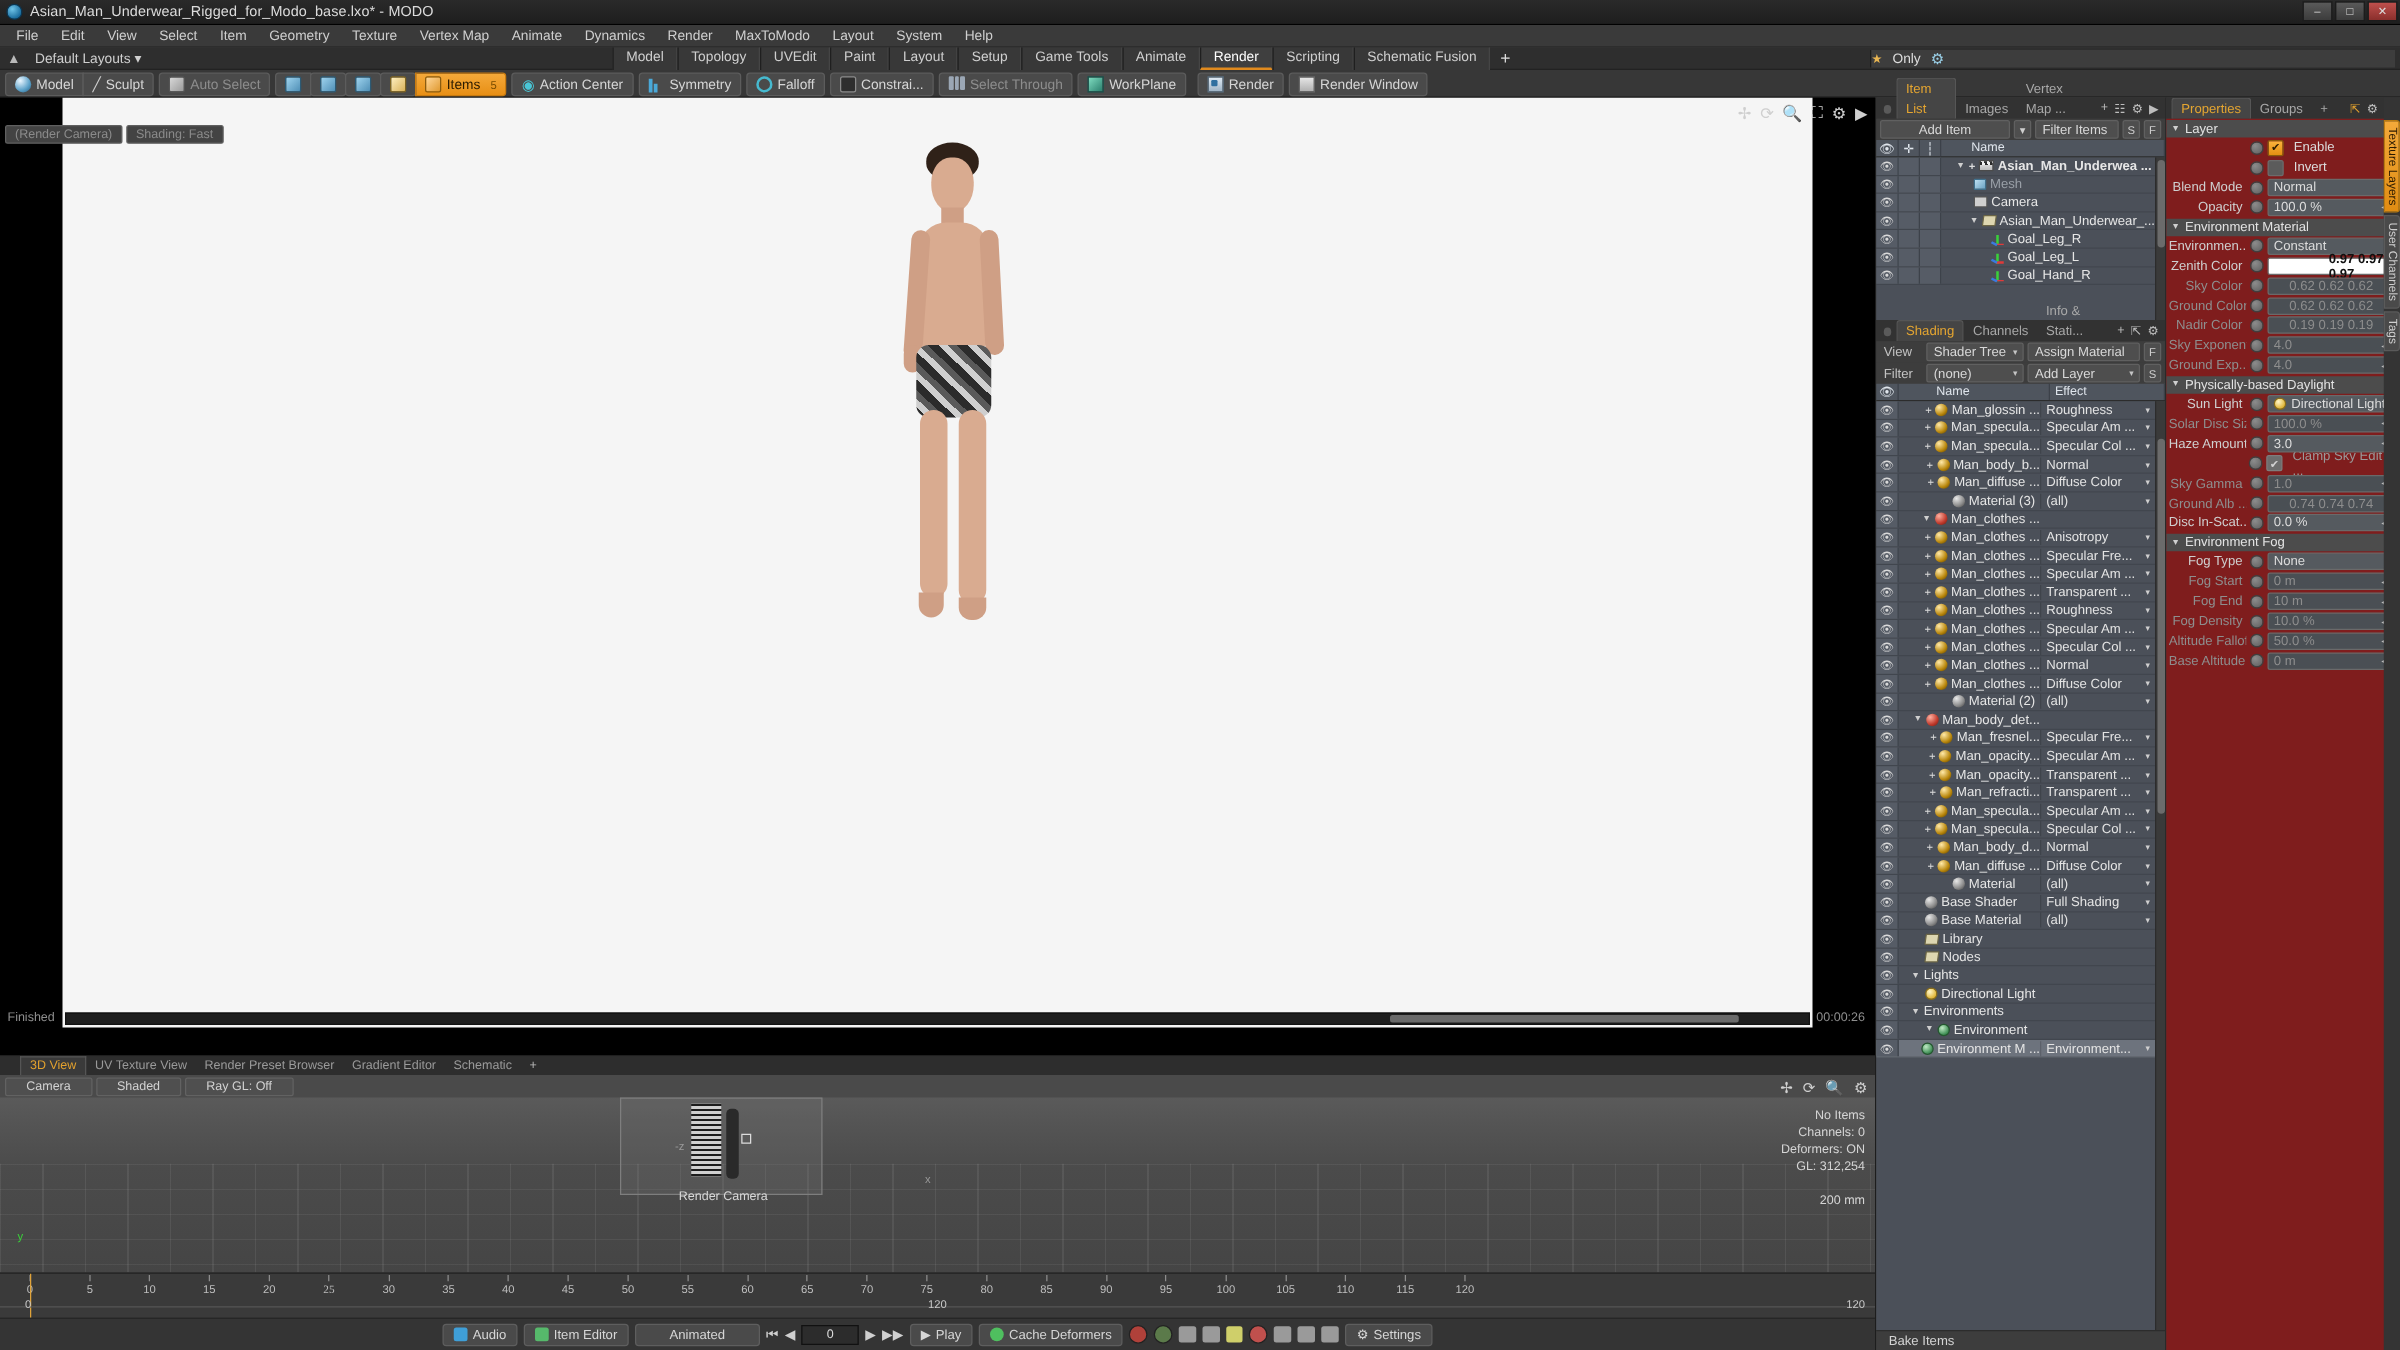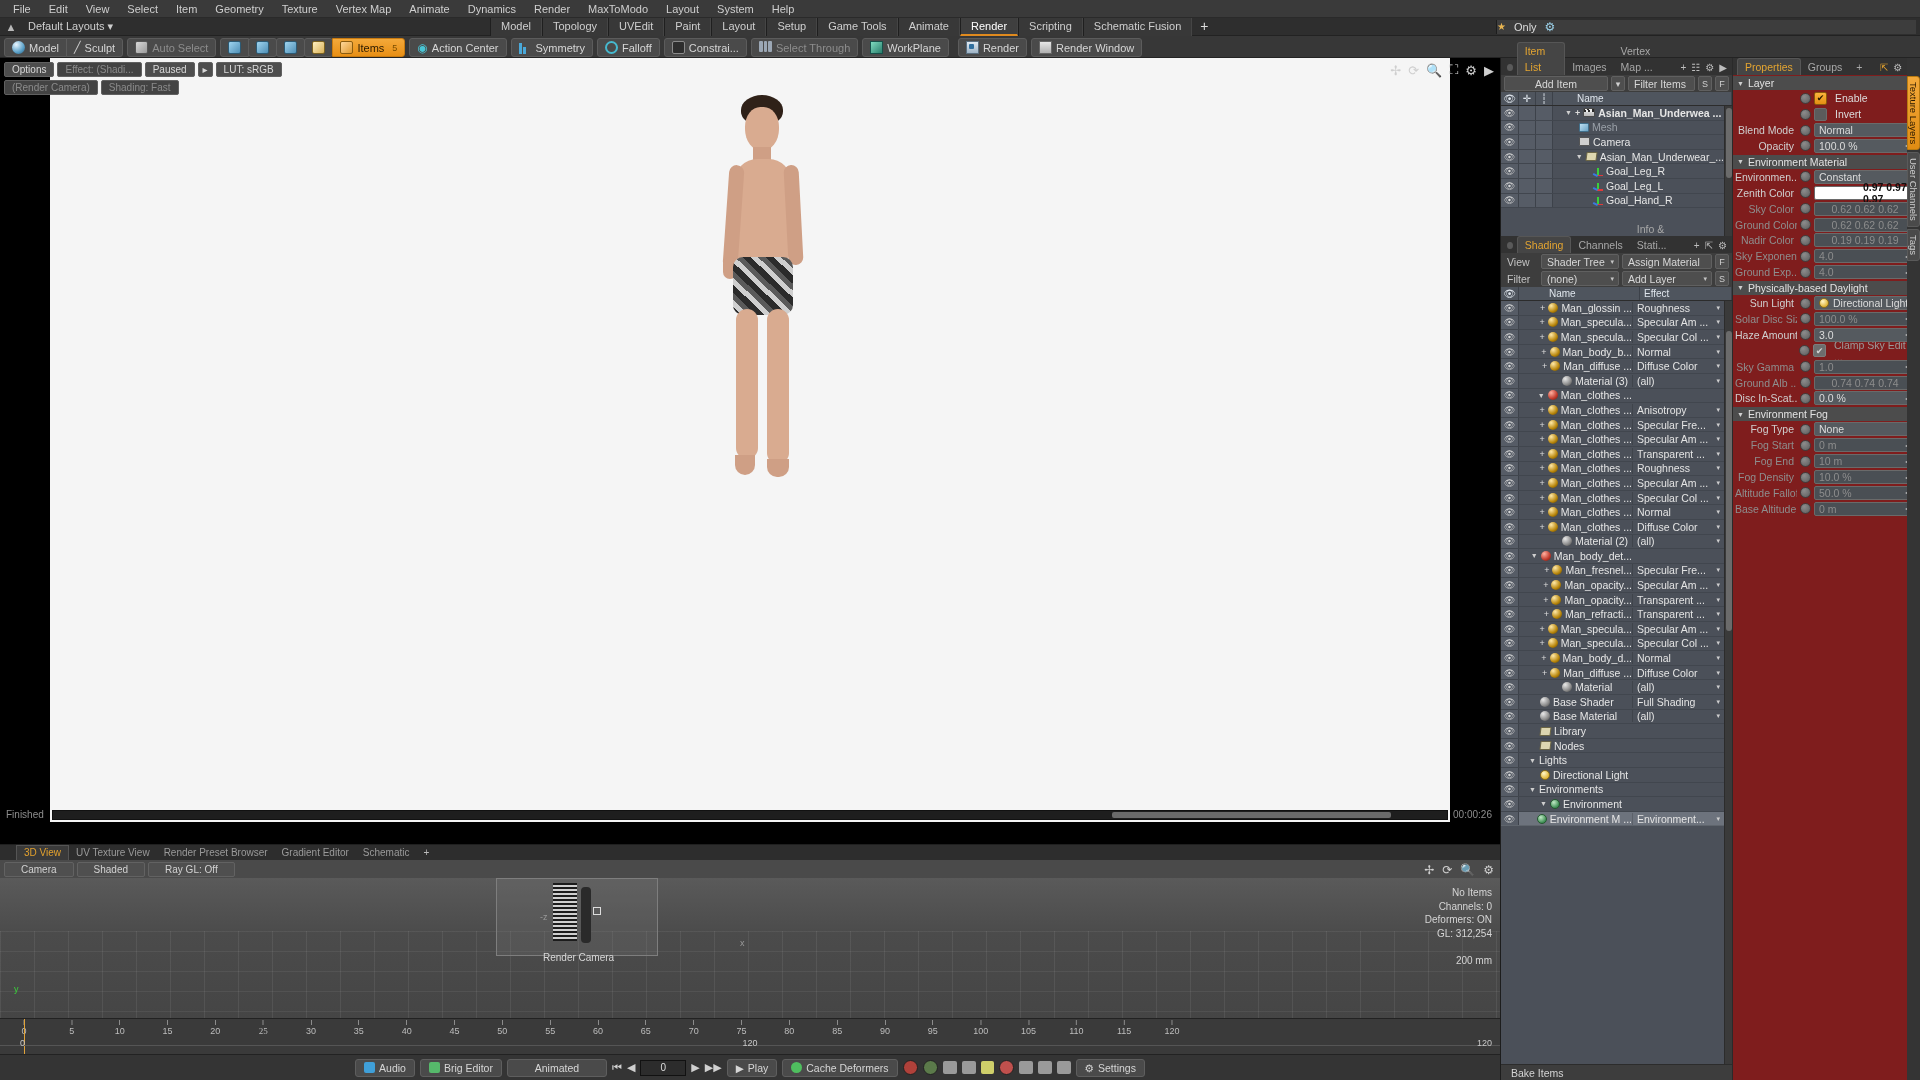--- a/index.html
+++ b/index.html
@@ -267,20 +267,29 @@
   .vtab.active{ background:linear-gradient(#f3a93a,#e08c13); color:#2a1900; border-color:#b97a10;}
 
   .bakeitems{ height:16px; background:#3d3d3d; display:flex; align-items:center;
     padding-left:10px; font-size:10.5px; color:#d4d4d4; border-top:1px solid #2c2c2c;}
 </style>
 </head>
 <body>
 
 <div class="app">
 
+  <div class="titlebar">
+    <div class="ico"></div>
+    <div class="ttl">Asian_Man_Underwear_Rigged_for_Modo_base.lxo* - MODO</div>
+    <div class="winbtns">
+      <div class="winbtn">–</div>
+      <div class="winbtn">□</div>
+      <div class="winbtn close">✕</div>
+    </div>
+  </div>
 
   <div class="menubar" id="menubar">
       <div class="mi">File</div>
       <div class="mi">Edit</div>
       <div class="mi">View</div>
       <div class="mi">Select</div>
       <div class="mi">Item</div>
       <div class="mi">Geometry</div>
       <div class="mi">Texture</div>
       <div class="mi">Vertex Map</div>
@@ -425,27 +434,20 @@
             <div class="skin" style="left:41px;top:220px;width:22px;height:150px;border-radius:11px;"></div>
             <div class="skin" style="left:72px;top:220px;width:22px;height:155px;border-radius:11px;"></div>
             <div class="skin2" style="left:40px;top:366px;width:20px;height:20px;border-radius:0 0 10px 10px;"></div>
             <div class="skin2" style="left:72px;top:370px;width:22px;height:18px;border-radius:0 0 10px 10px;"></div>
           </div>
           <div class="vp-scroll">
               <i></i>
             </div>
         </div>
 
-        <div class="vp-top" id="vpchips">
-            <div class="vchip">Options</div>
-            <div class="vchip dim">Effect: (Shadi...</div>
-            <div class="vchip">Paused</div>
-            <div class="vchip narrow">▸</div>
-            <div class="vchip">LUT: sRGB</div>
-          </div>
         <div class="vp-top2">
           <div class="vchip dim">(Render Camera)</div>
           <div class="vchip dim">Shading: Fast</div>
         </div>
 
         <div class="vp-icons">
           <span>✢</span>
           <span>⟳</span>
           <span>🔍</span>
           <span>⛶</span>
@@ -540,21 +542,21 @@
         </div>
       </div>
 
       <div class="transport">
         <div class="tbi">
           <span class="sq" style="background:#3f9fd8"></span>
           <span>Audio</span>
         </div>
         <div class="tbi">
           <span class="sq" style="background:#56b96b"></span>
-          <span>Brig Editor</span>
+          <span>Item Editor</span>
         </div>
         <div class="tbi" style="width:100px;justify-content:center">
           <span>Animated</span>
         </div>
         <span style="color:#d0d0d0">⏮</span>
         <span style="color:#d0d0d0">◀</span>
         <div class="framefield">0</div>
         <span style="color:#d0d0d0">▶</span>
         <span style="color:#d0d0d0">▶▶</span>
         <div class="tbi">

